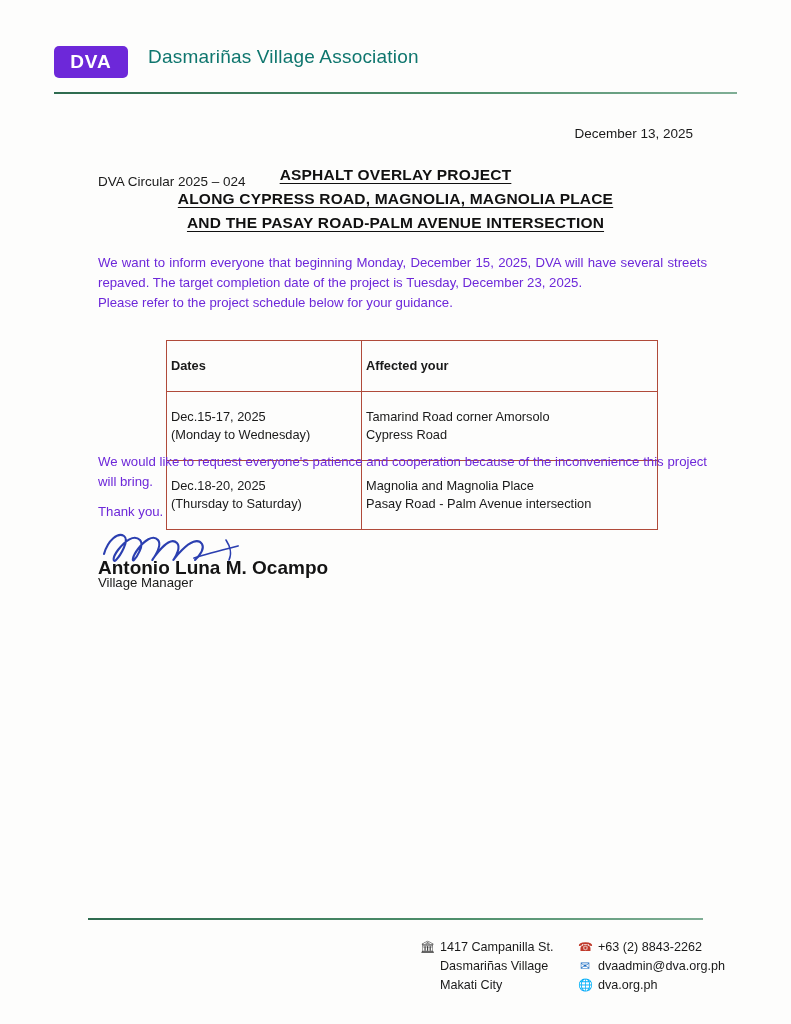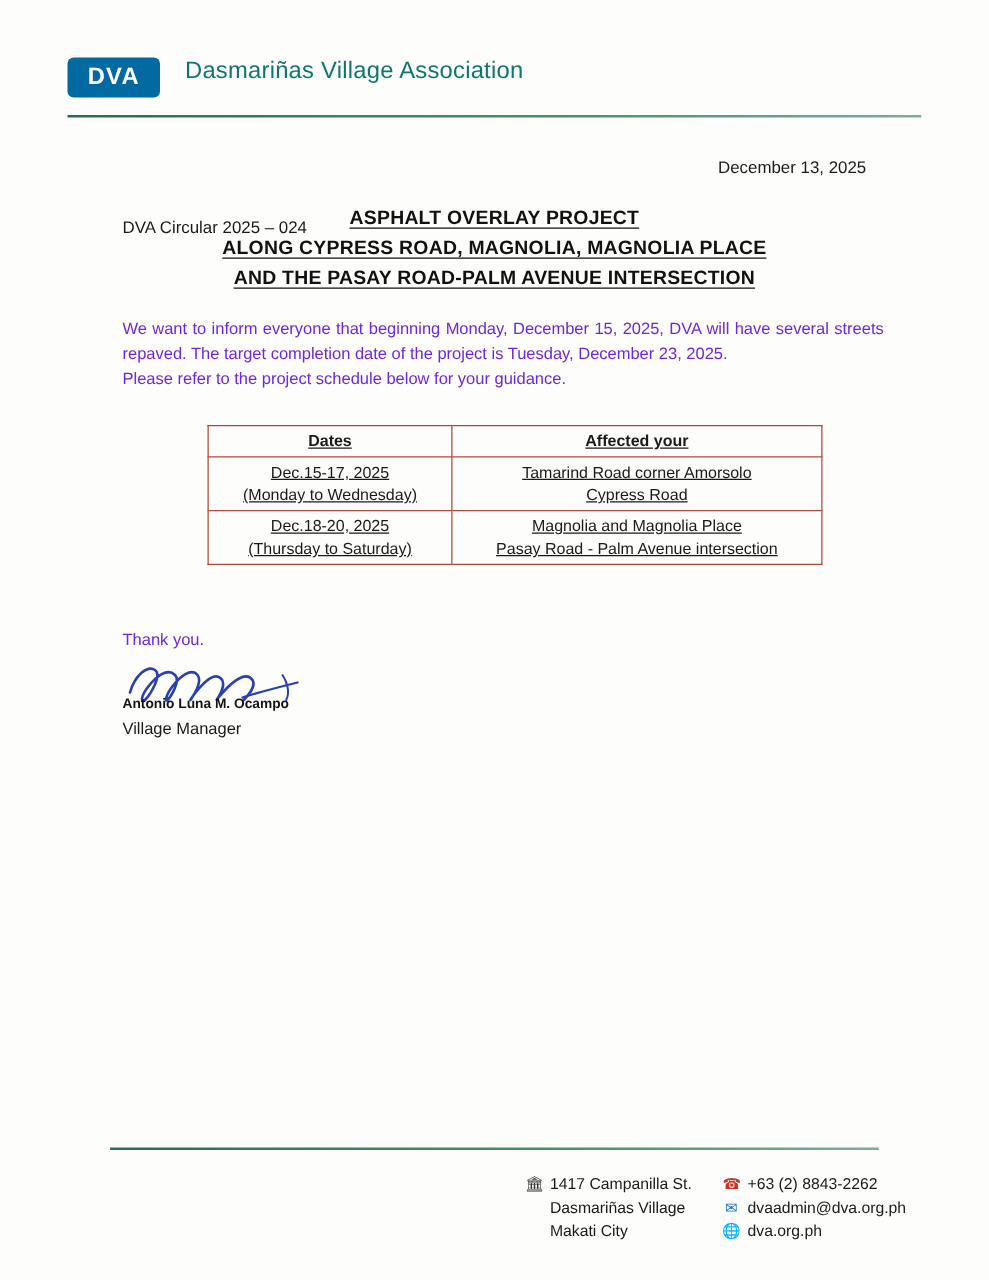--- a/index.html
+++ b/index.html
@@ -28,21 +28,21 @@
     left: 54px;
     right: 54px;
     height: 60px;
   }
   .logo-box {
     position: absolute;
     left: 0;
     top: 6px;
     width: 74px;
     height: 32px;
-    background: #0369a1;
+    background: #6d28d9;
     border-radius: 5px;
     display: flex;
     align-items: center;
     justify-content: center;
   }
   .logo-box .logo-text {
     color: #ffffff;
     font-weight: bold;
     font-size: 19px;
     letter-spacing: 1px;
@@ -123,26 +123,25 @@
     position: absolute;
     top: 340px;
     left: 166px;
     width: 492px;
     border-collapse: collapse;
     font-size: 12.8px;
   }
   .schedule-table th,
   .schedule-table td {
     border: 1px solid #b04a3a;
-    padding: 3px 4px;
-    text-align: center;
+    padding: 16px 4px;
+    text-align: left;
     color: #1a1a1a;
     font-weight: normal;
     line-height: 18px;
-    text-decoration: underline;
   }
   .schedule-table th {
     font-weight: bold;
   }
   .schedule-table .col-dates { width: 186px; }
   .schedule-table .cell-line { display: block; }
 
   
   .signature-area {
     position: absolute;
@@ -153,21 +152,21 @@
   }
   .sig-svg {
     position: absolute;
     left: 0;
     top: 0;
   }
   .sig-name {
     position: absolute;
     left: 0;
     top: 33px;
-    font-size: 11px;
+    font-size: 19px;
     font-weight: bold;
     color: #141414;
   }
   .sig-title {
     position: absolute;
     left: 0;
     top: 51px;
     font-size: 13.2px;
     color: #1a1a1a;
   }
@@ -271,20 +270,21 @@
           <span class="cell-line">(Thursday to Saturday)</span>
         </td>
         <td>
           <span class="cell-line">Magnolia and Magnolia Place</span>
           <span class="cell-line">Pasay Road - Palm Avenue intersection</span>
         </td>
       </tr>
     </tbody>
   </table>
 
+  <div class="para para-3">We would like to request everyone's patience and cooperation because of the inconvenience this project will bring.</div>
   <div class="para para-4">Thank you.</div>
 
   <div class="signature-area">
     <svg class="sig-svg" width="180" height="46" viewBox="0 0 180 46">
       <path d="M6 30 C10 16, 20 8, 26 12 C32 16, 22 32, 18 36 C15 39, 14 34, 20 26 C27 17, 36 10, 42 16 C47 21, 38 34, 36 36 C34 38, 34 33, 40 25 C46 17, 55 10, 60 16 C64 21, 57 32, 55 35 C53 38, 55 34, 61 27 C67 20, 74 14, 79 19 C83 23, 78 32, 76 35 C74 38, 77 33, 84 26 C92 18, 100 14, 104 20 C107 25, 100 33, 97 36" fill="none" stroke="#2b3fb0" stroke-width="2.1" stroke-linecap="round"></path>
       <path d="M96 34 C108 30, 124 26, 140 22" fill="none" stroke="#2b3fb0" stroke-width="1.8" stroke-linecap="round"></path>
       <path d="M128 16 C132 22, 134 30, 131 36" fill="none" stroke="#2b3fb0" stroke-width="1.6" stroke-linecap="round"></path>
     </svg>
     <div class="sig-name">Antonio Luna M. Ocampo</div>
     <div class="sig-title">Village Manager</div>

